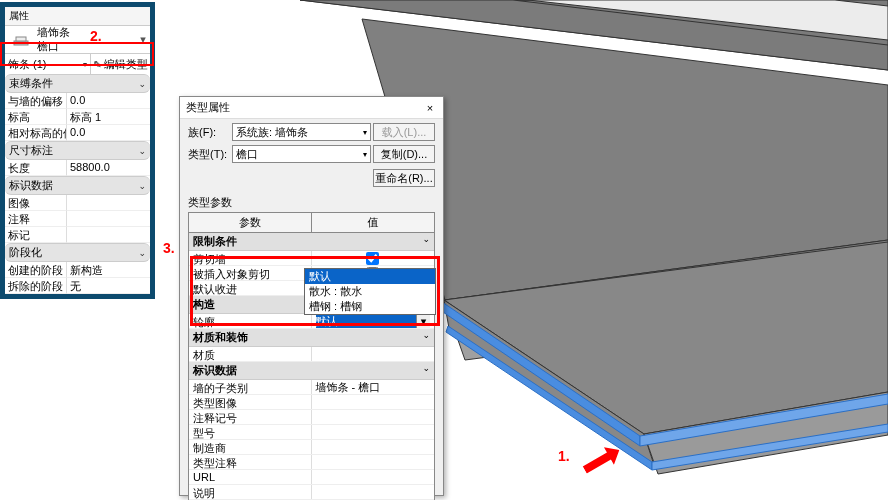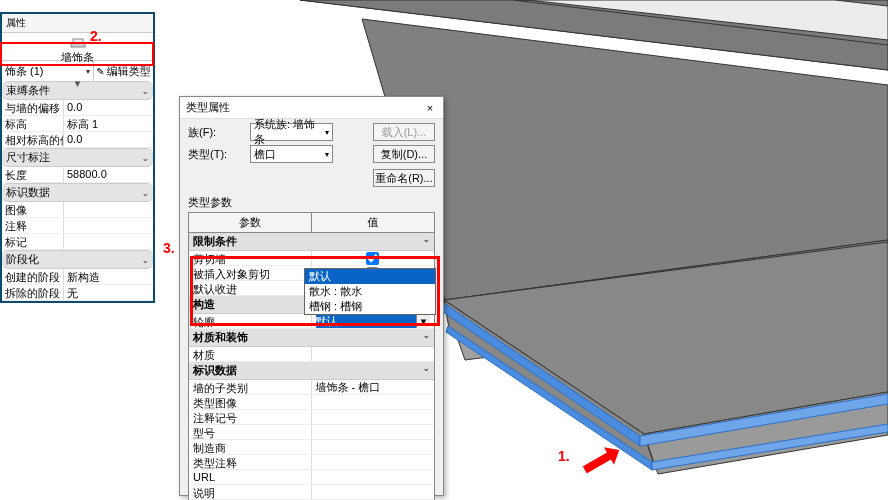--- a/index.html
+++ b/index.html
@@ -2,25 +2,25 @@
 <html><head>
 <meta charset="utf-8">
 <style>
 * { margin: 0; padding: 0; box-sizing: border-box; font-family: "Microsoft YaHei", Arial, sans-serif; font-size: 11px; }
 body { width: 888px; height: 500px; background: #fff; position: relative; overflow: hidden; }
 
 .viewport { position: absolute; left: 0; top: 0; width: 888px; height: 500px; background: #fff; }
 .viewport svg { width: 888px; height: 500px; }
 
 .prop-panel {
-  position: absolute; left: 0; top: 12px; width: 155px; background: #3b82f6;
-  border: 2px solid #0c4a6e;
+  position: absolute; left: 0; top: 2px; width: 155px; background: #3b82f6;
+  border: 5px solid #0c4a6e;
 }
 .prop-panel .tab { background: #f5f5f5; border-bottom: 1px solid #ccc; padding: 2px 4px; font-size: 10px; }
-.prop-panel .header-row { display: flex; background: #fff; border-bottom: 1px solid #ccc; height: 28px; align-items: center; flex-direction: column; }
+.prop-panel .header-row { display: flex; background: #fff; border-bottom: 1px solid #ccc; height: 28px; align-items: center; }
 .prop-panel .header-row .thumb { width: 24px; height: 24px; margin: 0 4px; display:flex; align-items:center; justify-content:center; }
 .prop-panel .header-row .txt { flex: 1; font-size: 11px; line-height: 1.2; }
 .prop-panel .header-row .caret { width: 14px; text-align: center; color: #555; }
 
 .prop-panel .inst-row { display: flex; background: #fff; align-items: center; height: 20px; }
 .prop-panel .inst-row .combo { flex: 1; background: #fff; border: none; padding: 1px 3px; height: 18px; display:flex; align-items:center; justify-content:space-between;}
 .prop-panel .inst-row .combo .arr { font-size:8px; color:#333; }
 .prop-panel .inst-row .btn { width: 60px; border-left: 1px solid #ccc; display:flex; align-items:center; justify-content:center; gap:2px; height:100%; }
 .prop-panel .inst-row .btn .ico { font-size:10px; }
 
@@ -35,25 +35,25 @@
 .hl-red3 { position: absolute; left: 190px; top: 256px; width: 250px; height: 70px; border: 3px solid red; pointer-events: none; z-index: 40; }
 
 .annot { position: absolute; color: red; font-size: 14px; font-weight: bold; }
 
 .type-dialog {
   position: absolute; left: 179px; top: 96px; width: 265px; height: 400px;
   background: #f0f0f0; border: 1px solid #888; box-shadow: 2px 2px 5px rgba(0,0,0,0.3);
 }
 .type-dialog .titlebar { display:flex; justify-content:space-between; align-items:center; padding: 3px 6px; background:#fff; border-bottom:1px solid #ddd; }
 .type-dialog .titlebar .close { width:14px; text-align:center; cursor:default; }
-.type-dialog .toprow { display:flex; align-items:center; padding: 4px 8px 2px 8px; gap: 20px; }
+.type-dialog .toprow { display:flex; align-items:center; padding: 4px 8px 2px 8px; gap: 2px; }
 .type-dialog .toprow .lbl { width: 42px; }
 .type-dialog .toprow .combo { flex:1; background:#fff; border:1px solid #888; height:18px; padding:1px 3px; display:flex; align-items:center; justify-content:space-between; }
 .type-dialog .toprow .combo .arr{ font-size:8px; }
-.type-dialog .toprow .btn { width: 62px; background:#f4f4f4; border:1px solid #888; height:18px; display:flex; align-items:center; justify-content:center; color:#999;margin-left:20px; }
+.type-dialog .toprow .btn { width: 62px; background:#f4f4f4; border:1px solid #888; height:18px; display:flex; align-items:center; justify-content:center; color:#999; }
 .type-dialog .toprow .btn.on { color:#000; }
 .type-dialog .toprow2 { padding-top:2px; }
 .type-dialog .toprow3 { justify-content:flex-end; }
 .type-dialog .sect-label { padding: 6px 8px 2px 8px; }
 .type-dialog .param-grid { margin: 0 8px; border: 1px solid #888; background:#fff; height: 290px; overflow:hidden; }
 .type-dialog .param-grid .hdr { display:flex; background:#f4f4f4; border-bottom:1px solid #888; }
 .type-dialog .param-grid .hdr div { flex:1; text-align:center; padding:2px 0; border-right:1px solid #888; }
 .type-dialog .param-grid .hdr div:last-child { border-right:none; }
 .type-dialog .param-grid .cat { background:#e0e0e0; font-weight:bold; padding:1px 4px; border-bottom:1px solid #ccc; display:flex; justify-content:space-between; }
 .type-dialog .param-grid .cat .chev { font-size:9px; font-weight:normal; }

